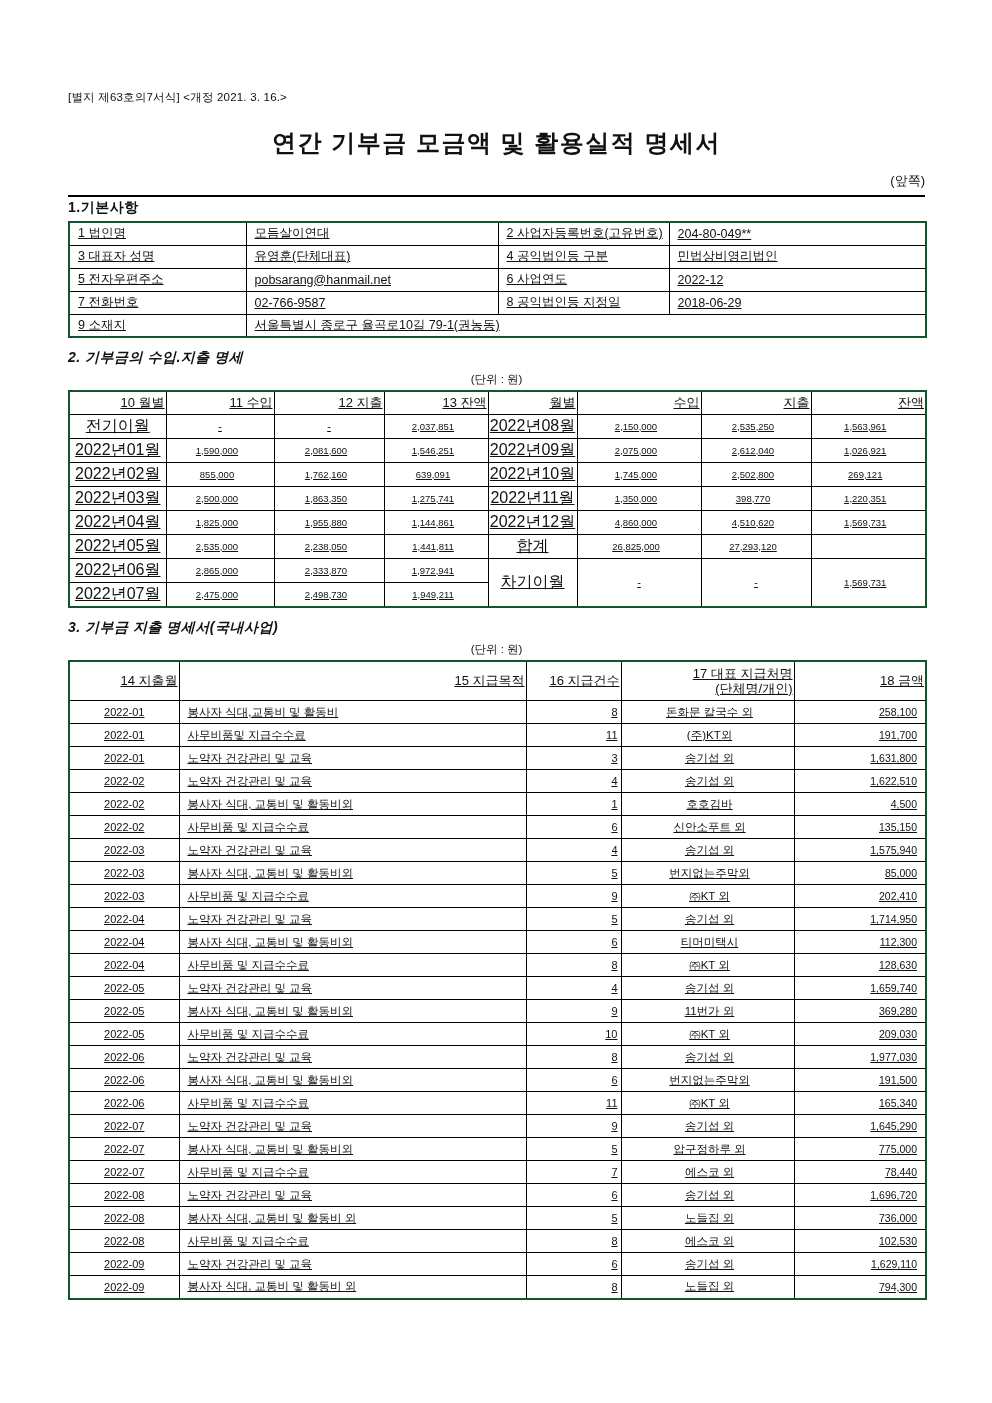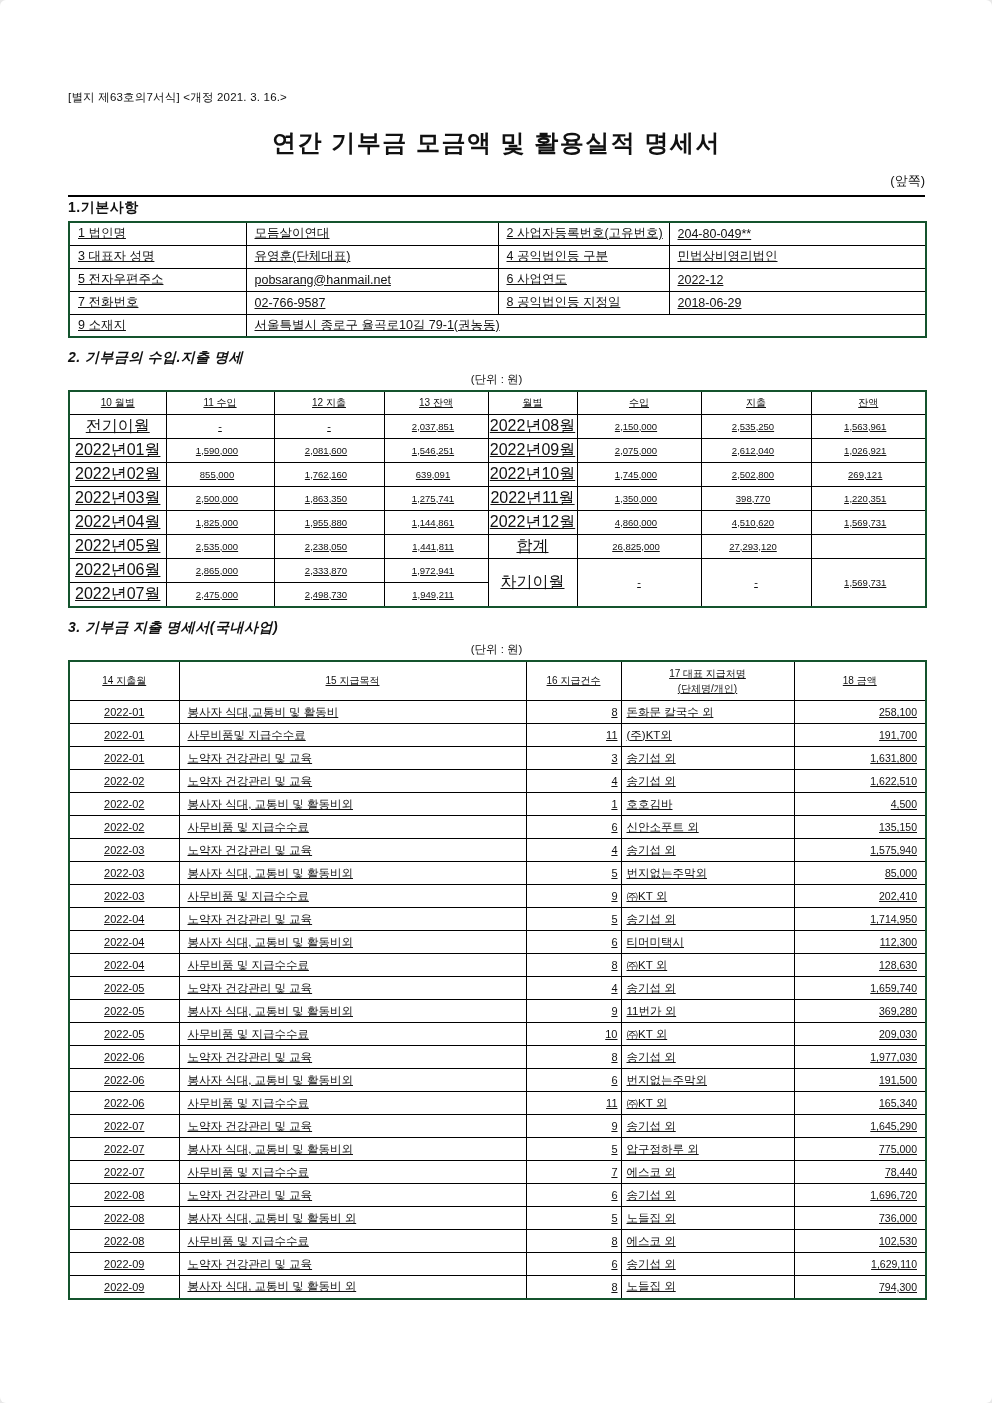--- a/index.html
+++ b/index.html
@@ -1,48 +1,48 @@
 <!DOCTYPE html>
 <html><head>
 <meta charset="utf-8">
 <style>
   html,body{margin:0;padding:0;background:#e8e8e8;}
   .sheet{
     position:relative;width:992px;height:1403px;background:#ffffff;color:#111;
     font-family:"Liberation Sans","DejaVu Sans",sans-serif;
-    box-sizing:border-box;padding:90px 67px 0 68px;margin:0 auto;overflow:hidden;border-radius:6px;
+    box-sizing:border-box;padding:90px 67px 0 68px;margin:0 auto;overflow:hidden;
   }
   .form-note{font-size:11.5px;letter-spacing:0.2px;}
   .title{margin:22px 0 0 0;text-align:center;font-size:24px;font-weight:bold;letter-spacing:1.5px;}
   .side-label{text-align:right;font-size:13px;margin-top:13px;}
   .rule{border-top:2px solid #000;margin-top:5px;}
   h2.sec{font-size:14px;font-weight:bold;margin:2px 0 0 0;letter-spacing:0.5px;}
   .unit{text-align:center;font-size:11.5px;margin:5px 0 3px 0;}
   table{border-collapse:collapse;table-layout:fixed;width:857px;border:2px solid #14532d;text-decoration:underline;}
   td,th{border:1px solid #000;overflow:hidden;white-space:nowrap;box-sizing:border-box;}
-  th{font-weight:normal;font-size:10px;text-align:center;}
+  th{font-weight:normal;font-size:13px;text-align:right;}
   
   .t1{margin-top:4px;}
   .t1 td{height:23px;font-size:12.5px;text-align:left;padding:0 0 0 8px;}
   
   .t2{margin-top:1px;}
   .t2 th{height:23px;}
   .t2 td{height:23.5px;}
   .t2 td.mon{font-size:16px;text-align:center;}
   .t2 td.num{font-size:9.5px;text-align:center;padding-right:7px;}
   .t2 td.dash{font-size:11px;text-align:center;}
   
   .t3{margin-top:1px;}
   .t3 thead tr{height:40px;}
   .t3 th .h2l{line-height:15px;}
   .t3 td{height:23px;font-size:11.5px;}
   .t3 td.c0{text-align:center;font-size:11px;}
   .t3 td.c1{text-align:left;padding-left:8px;}
   .t3 td.c2{text-align:right;padding-right:3px;font-size:11px;}
-  .t3 td.c3{text-align:left;padding-left:5px;}
+  .t3 td.c3{text-align:center;padding-left:5px;}
   .t3 td.c4{text-align:right;padding-right:8px;font-size:10.5px;}
   h2.mt{margin-top:11px;font-style:italic;}
 </style>
 </head>
 <body>
 
 <div class="sheet">
   <div class="form-note">[별지 제63호의7서식] &lt;개정 2021. 3. 16.&gt;</div>
   <div class="title">연간 기부금 모금액 및 활용실적 명세서</div>
   <div class="side-label">(앞쪽)</div>

